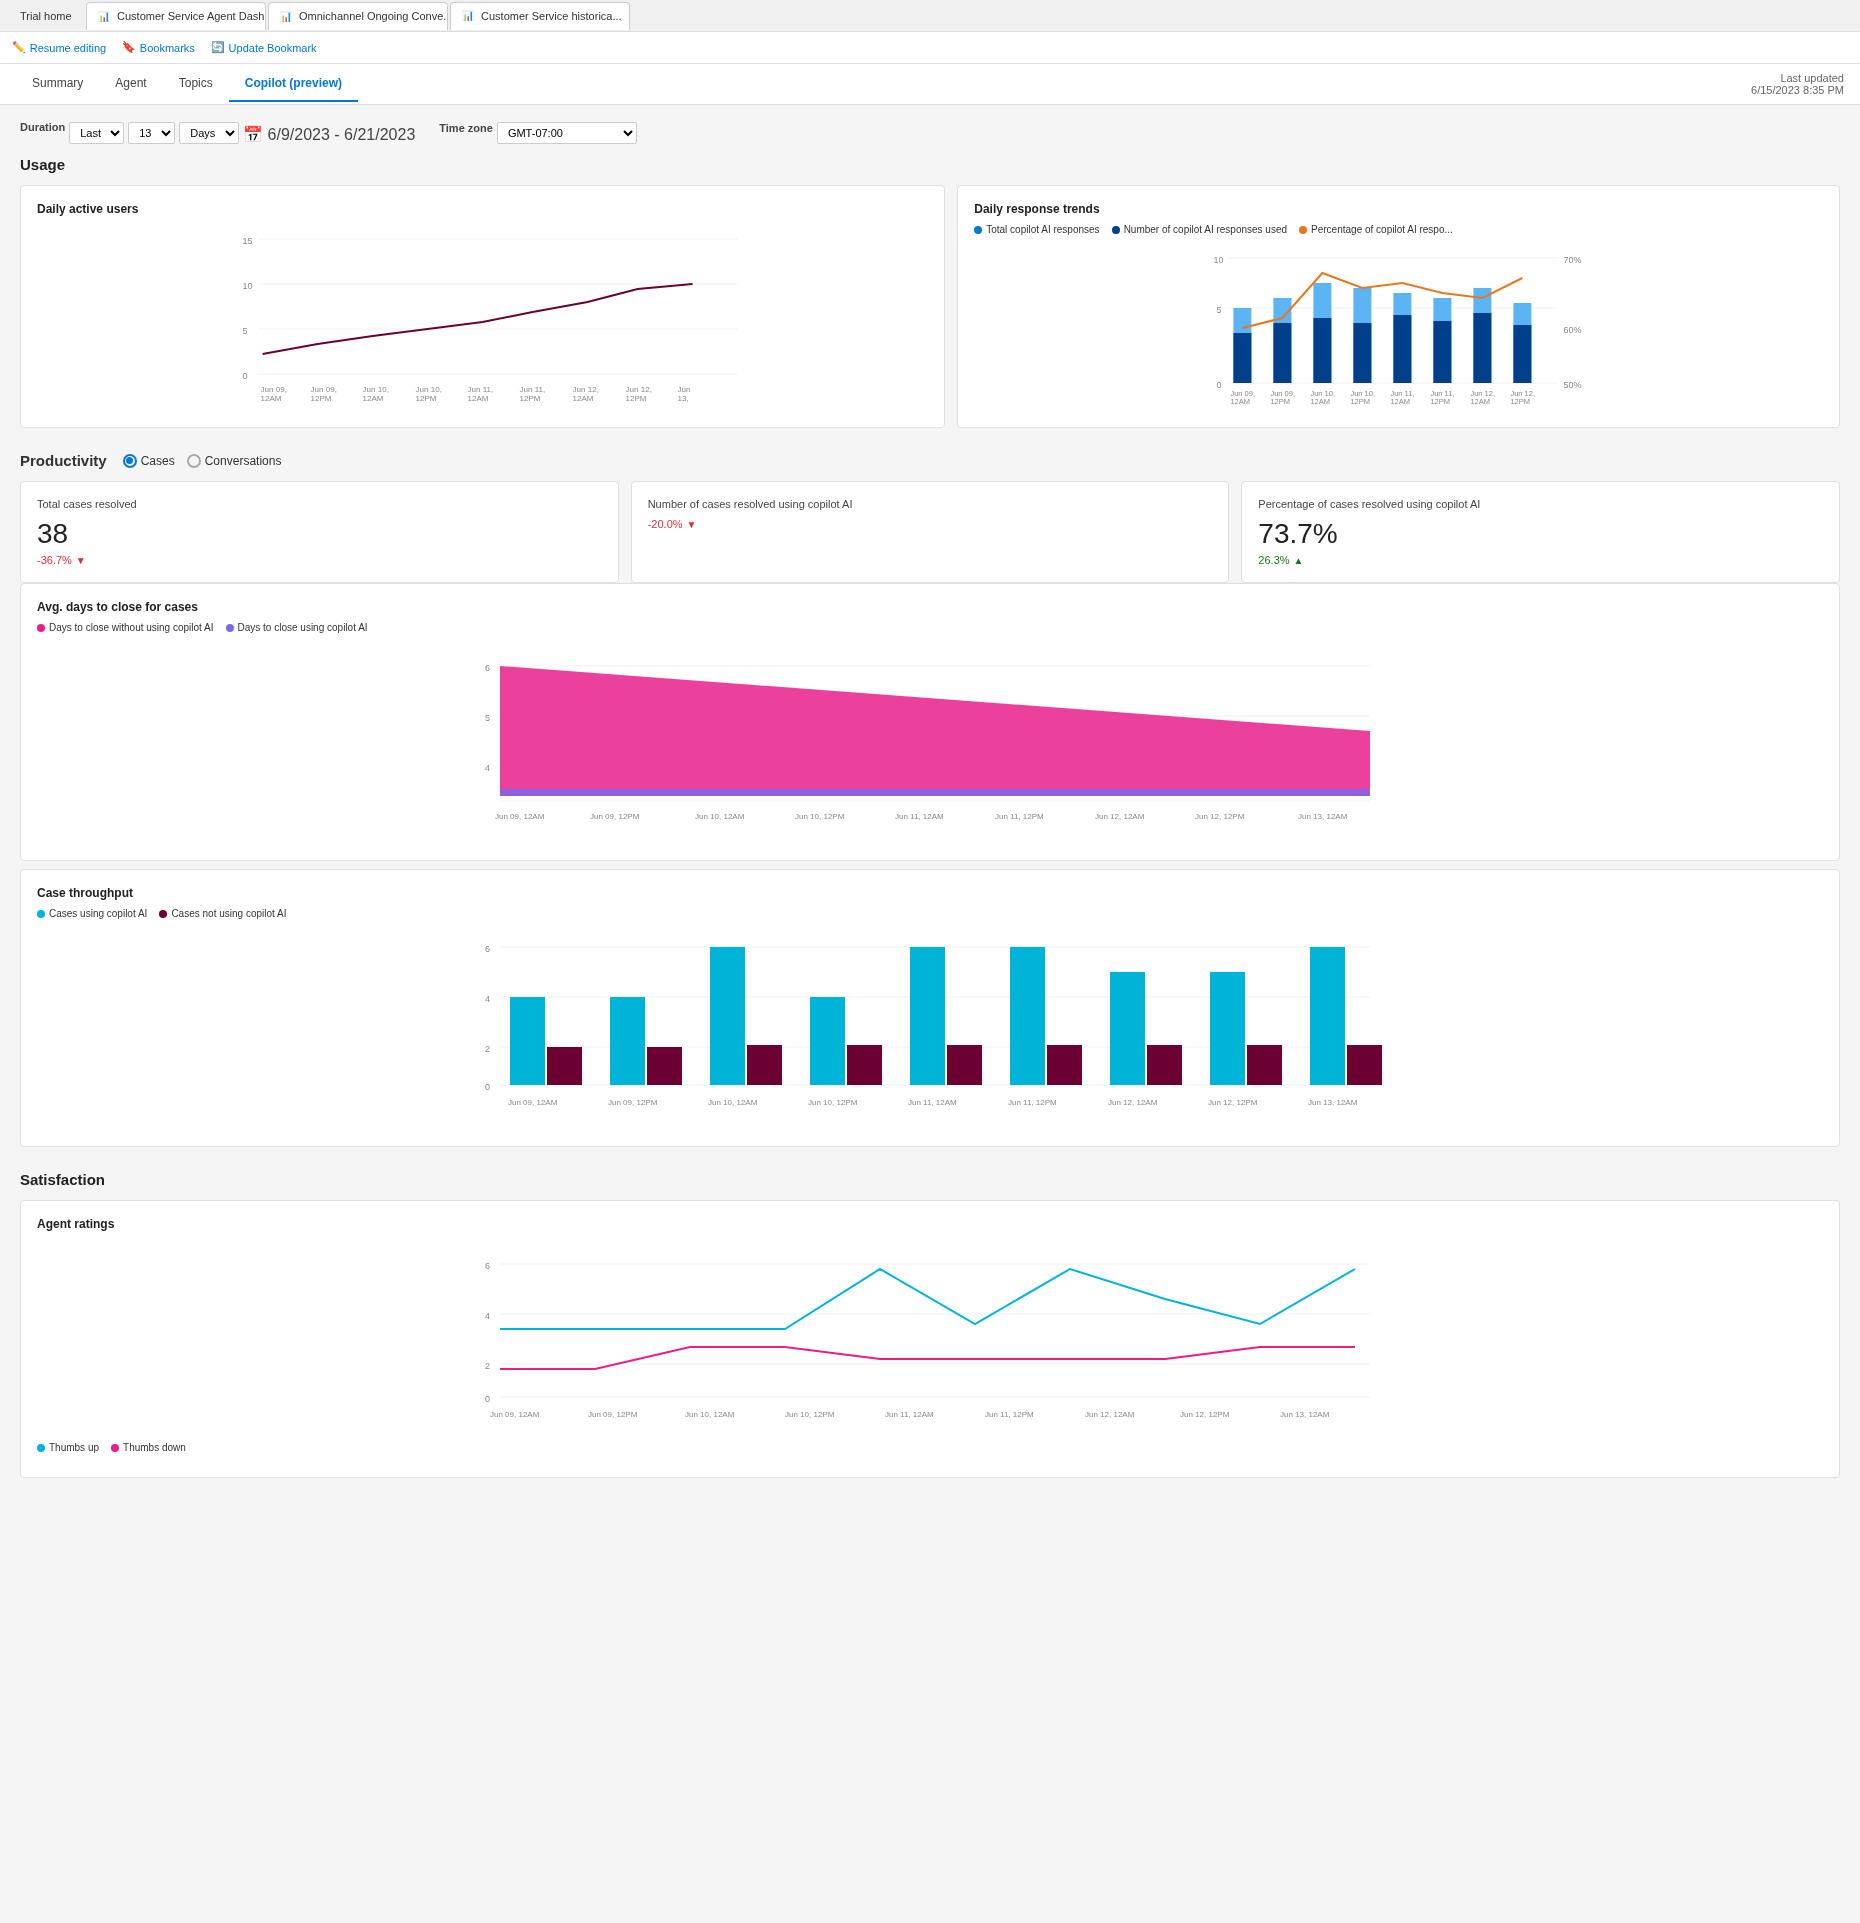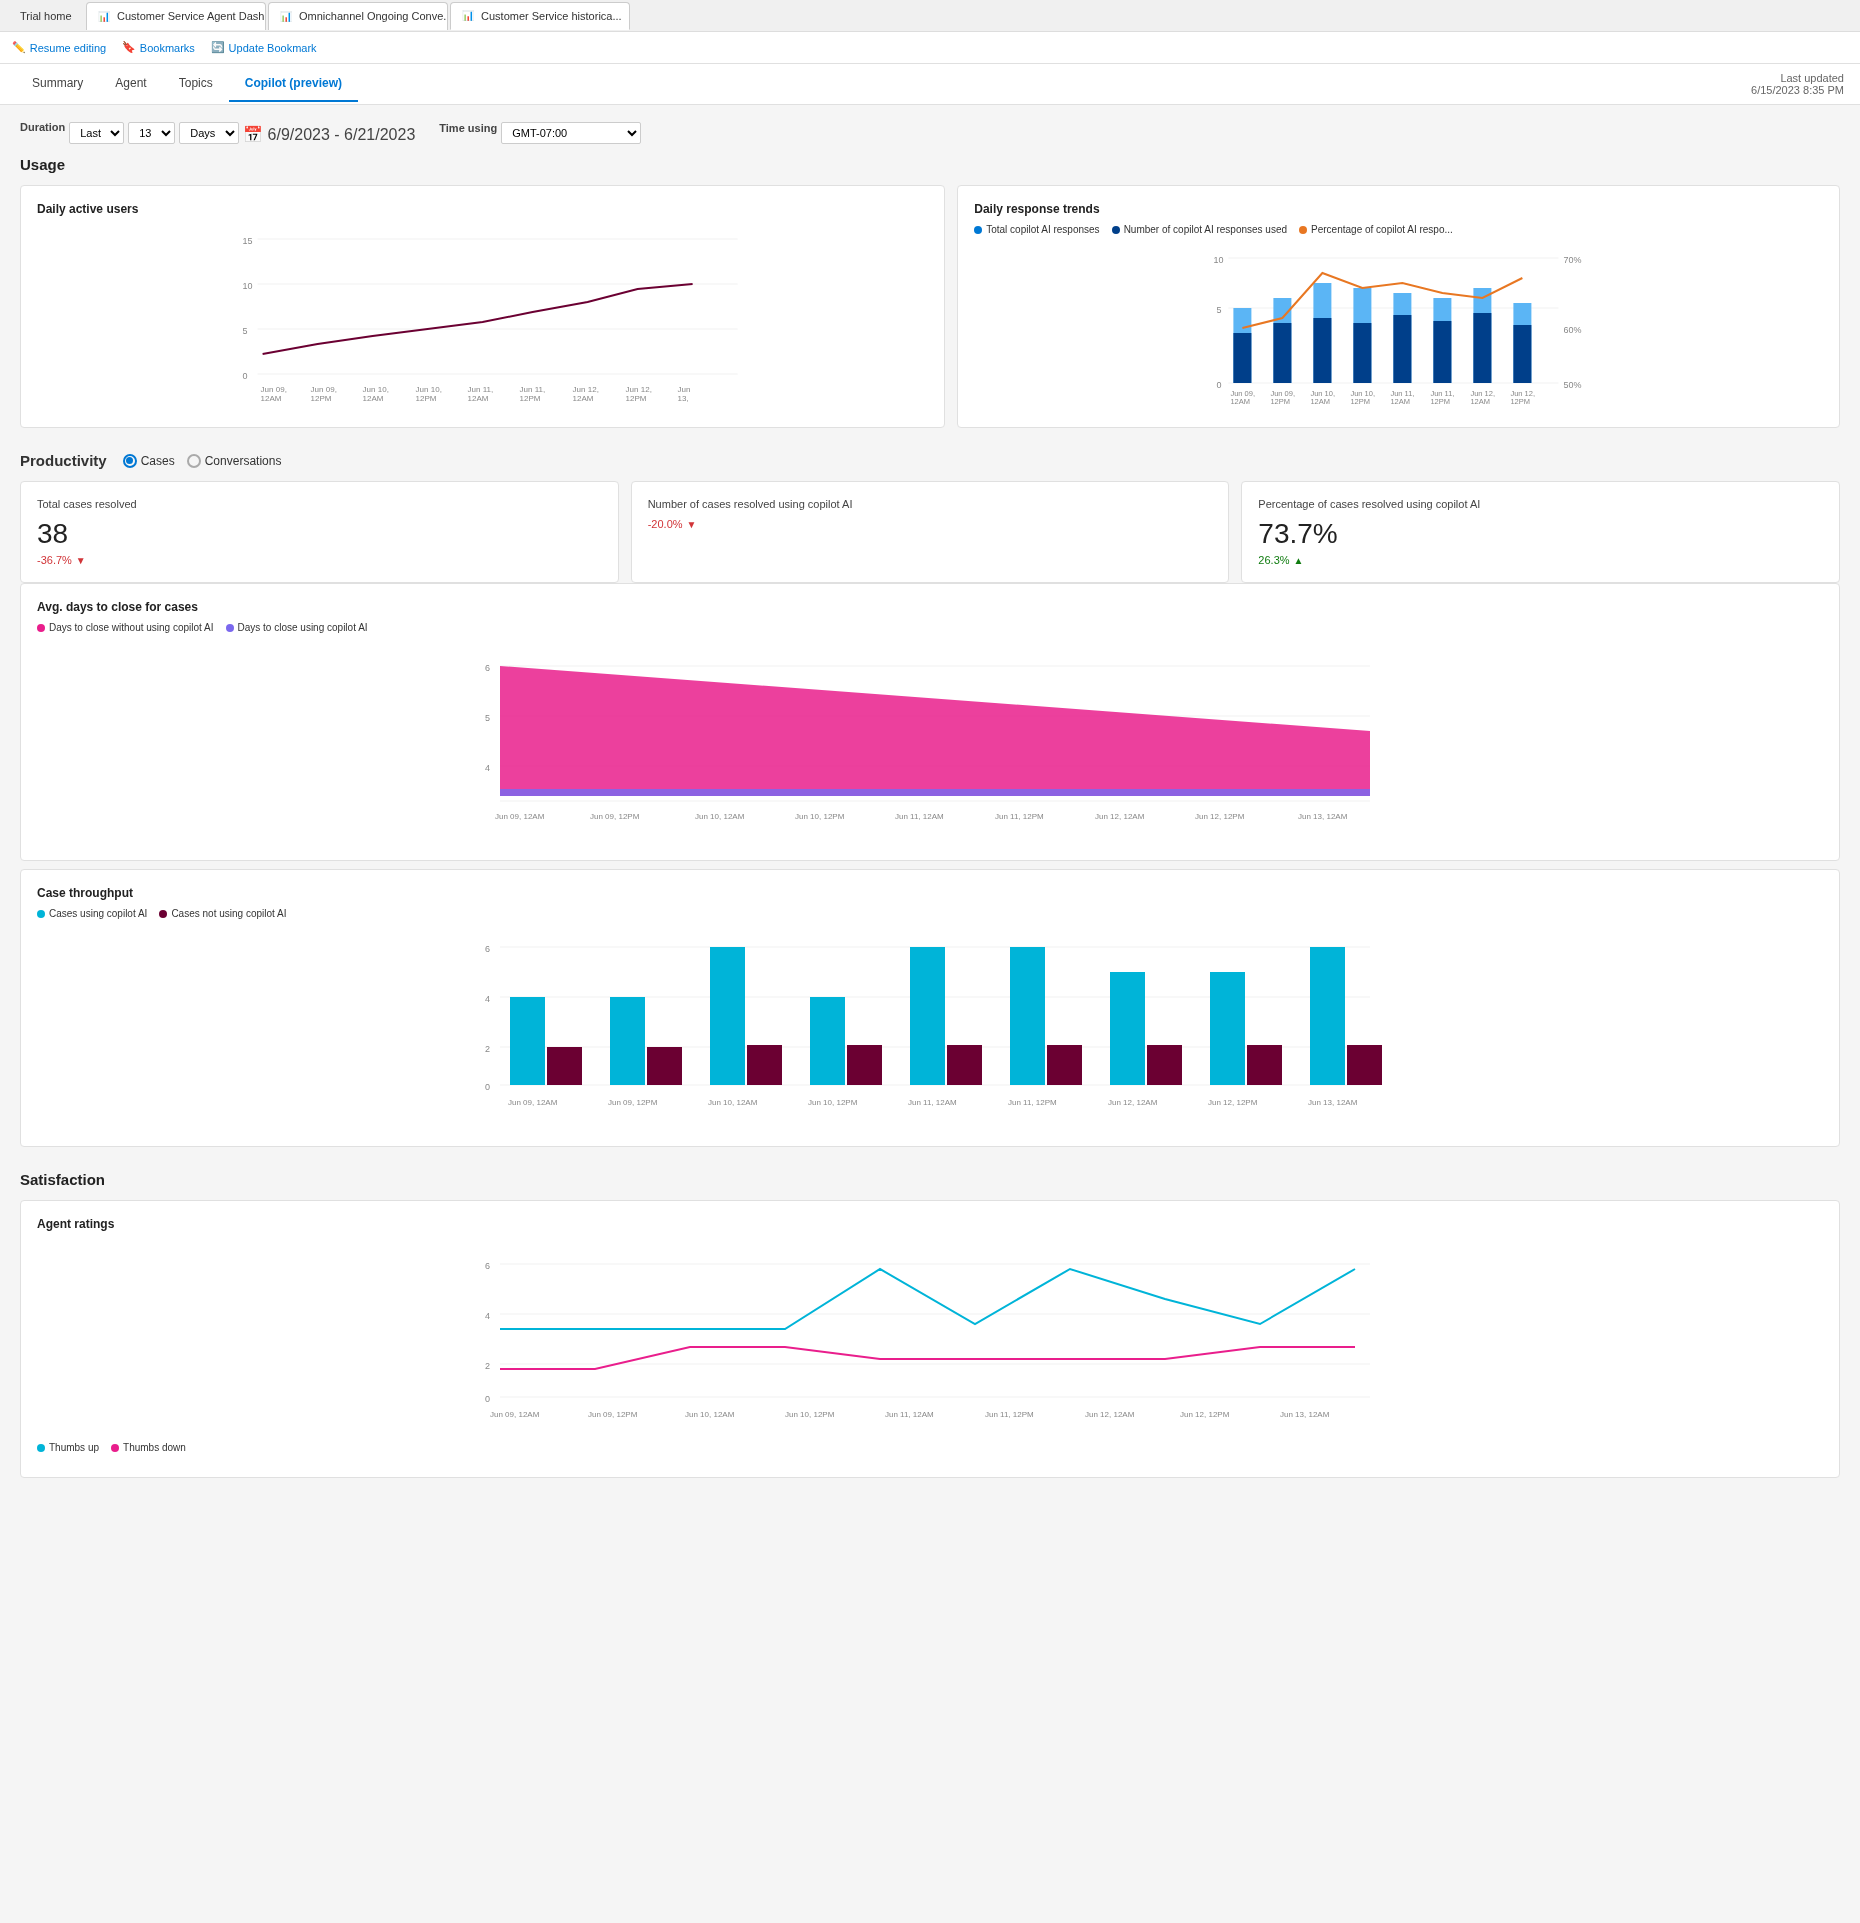--- a/index.html
+++ b/index.html
@@ -149,21 +149,21 @@
         <select class="filter-select">
           <option>Days</option>
         </select>
       </div>
       <div class="date-range">
         <span>📅</span>
         <span>6/9/2023 - 6/21/2023</span>
       </div>
     </div>
     <div class="filter-group">
-      <div class="filter-label">Time using</div>
+      <div class="filter-label">Time zone</div>
       <div class="filter-inputs">
         <select class="filter-select" style="min-width:140px;">
           <option>GMT-07:00</option>
         </select>
       </div>
     </div>
   </div>
 
   <div class="section">
     <div class="section-title">Usage</div>

